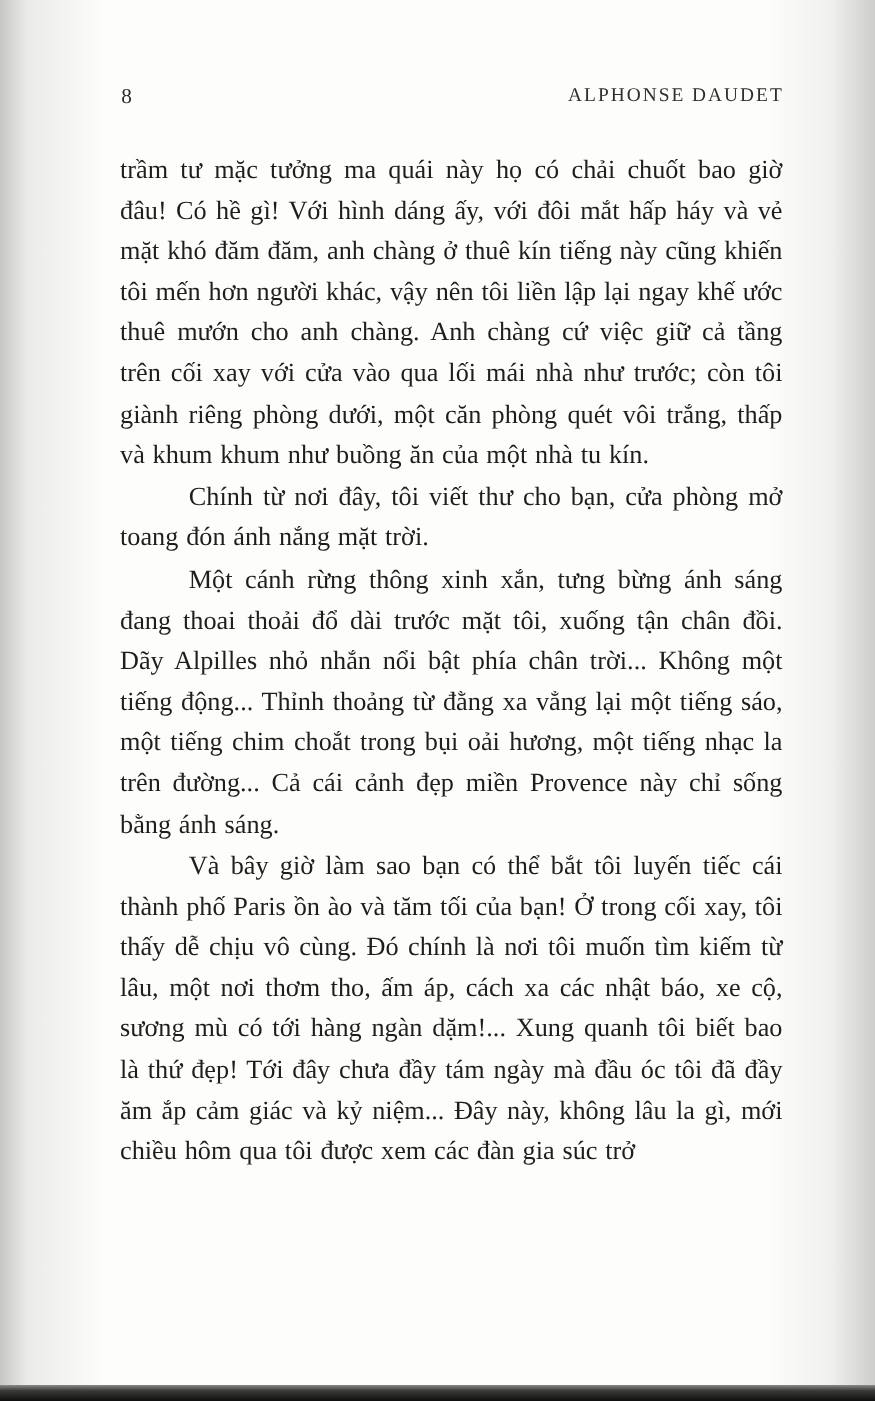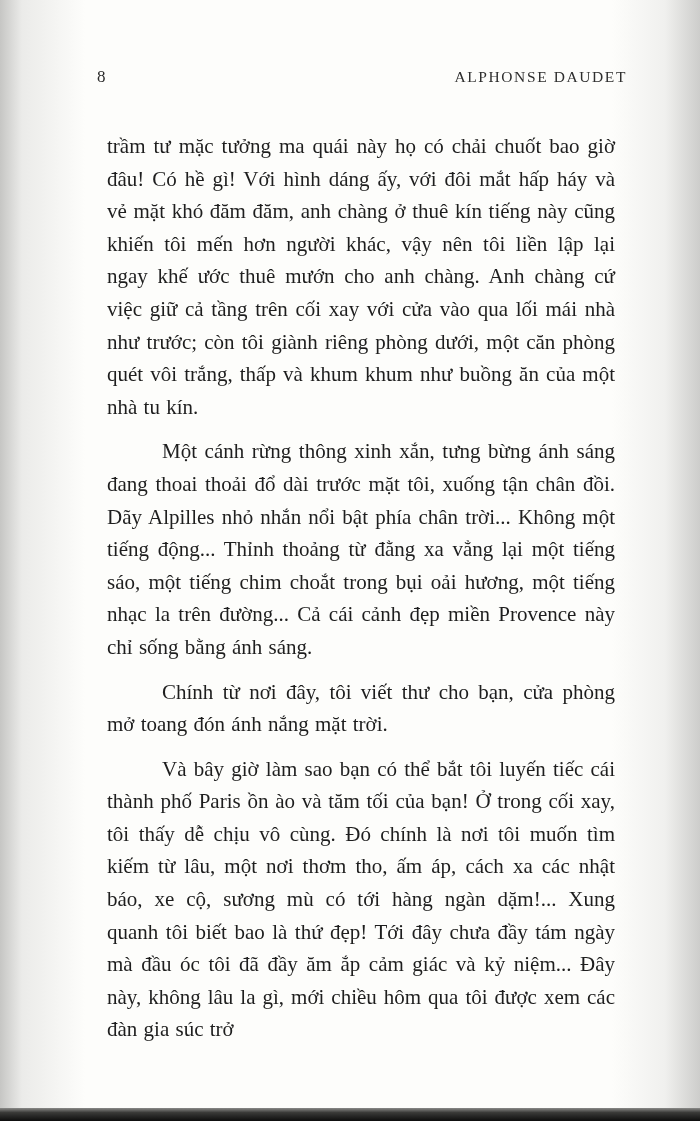--- a/index.html
+++ b/index.html
@@ -46,21 +46,21 @@
     color: #2e2e2e;
     padding-top: 2px;
   }
   .body-text {
     position: absolute;
     top: 118px;
     left: 95px;
     width: 532px;
   }
   .body-text p {
-    margin: 12px;
+    margin: 1px;
     font-size: 21px;
     line-height: 32.6px;
     text-align: justify;
     color: #1e1e1e;
     word-spacing: 1px;
   }
   .body-text p.indent {
     text-indent: 55px;
   }
   .bottom-shadow {
@@ -77,20 +77,20 @@
 
 <div class="scan-page">
 
   <div class="page-header">
     <span class="page-number">8</span>
     <div class="running-title">ALPHONSE DAUDET</div>
   </div>
 
   <div class="body-text">
     <p>trầm tư mặc tưởng ma quái này họ có chải chuốt bao giờ đâu! Có hề gì! Với hình dáng ấy, với đôi mắt hấp háy và vẻ mặt khó đăm đăm, anh chàng ở thuê kín tiếng này cũng khiến tôi mến hơn người khác, vậy nên tôi liền lập lại ngay khế ước thuê mướn cho anh chàng. Anh chàng cứ việc giữ cả tầng trên cối xay với cửa vào qua lối mái nhà như trước; còn tôi giành riêng phòng dưới, một căn phòng quét vôi trắng, thấp và khum khum như buồng ăn của một nhà tu kín.</p>
+    <p class="indent">Chính từ nơi đây, tôi viết thư cho bạn, cửa phòng mở toang đón ánh nắng mặt trời.</p>
     <p class="indent">Một cánh rừng thông xinh xắn, tưng bừng ánh sáng đang thoai thoải đổ dài trước mặt tôi, xuống tận chân đồi. Dãy Alpilles nhỏ nhắn nổi bật phía chân trời... Không một tiếng động... Thỉnh thoảng từ đằng xa vẳng lại một tiếng sáo, một tiếng chim choắt trong bụi oải hương, một tiếng nhạc la trên đường... Cả cái cảnh đẹp miền Provence này chỉ sống bằng ánh sáng.</p>
-    <p class="indent">Chính từ nơi đây, tôi viết thư cho bạn, cửa phòng mở toang đón ánh nắng mặt trời.</p>
     <p class="indent">Và bây giờ làm sao bạn có thể bắt tôi luyến tiếc cái thành phố Paris ồn ào và tăm tối của bạn! Ở trong cối xay, tôi thấy dễ chịu vô cùng. Đó chính là nơi tôi muốn tìm kiếm từ lâu, một nơi thơm tho, ấm áp, cách xa các nhật báo, xe cộ, sương mù có tới hàng ngàn dặm!... Xung quanh tôi biết bao là thứ đẹp! Tới đây chưa đầy tám ngày mà đầu óc tôi đã đầy ăm ắp cảm giác và kỷ niệm... Đây này, không lâu la gì, mới chiều hôm qua tôi được xem các đàn gia súc trở</p>
   </div>
 
   <div class="bottom-shadow"></div>
 
 </div>
 
 </body></html>

